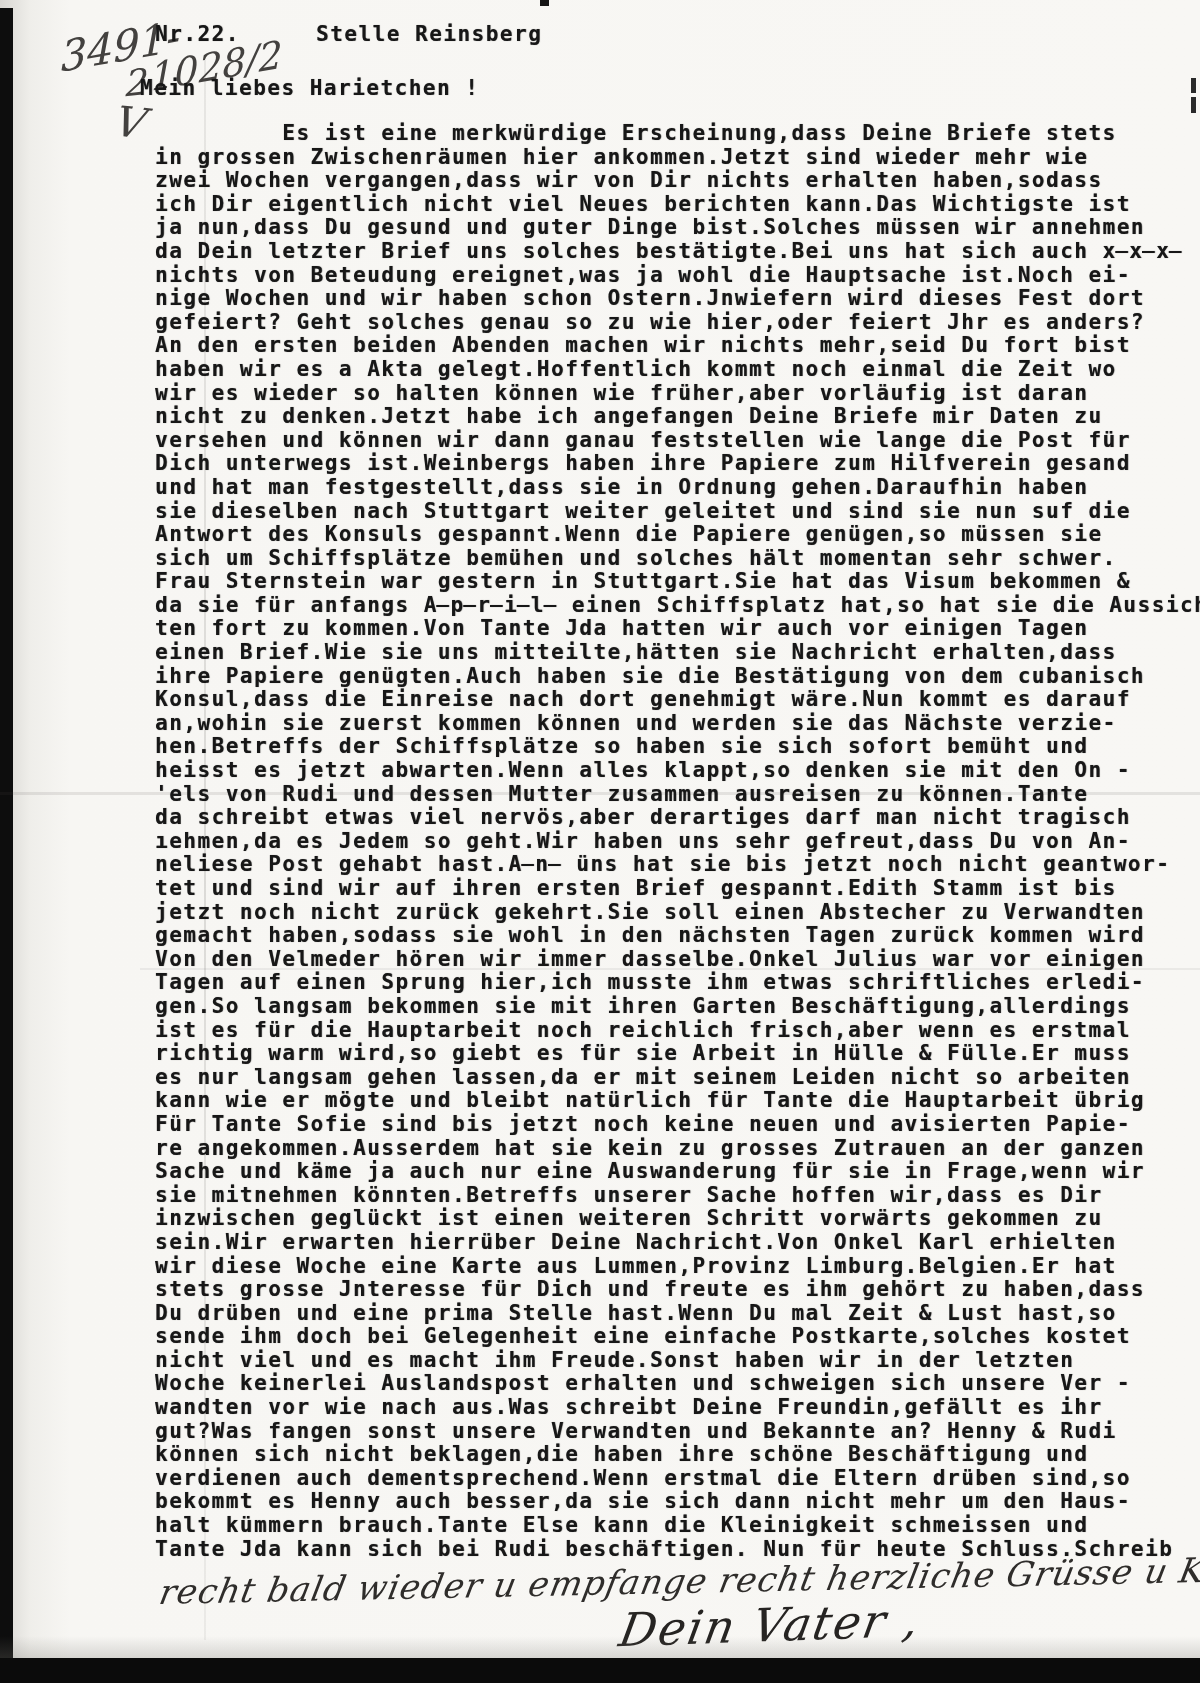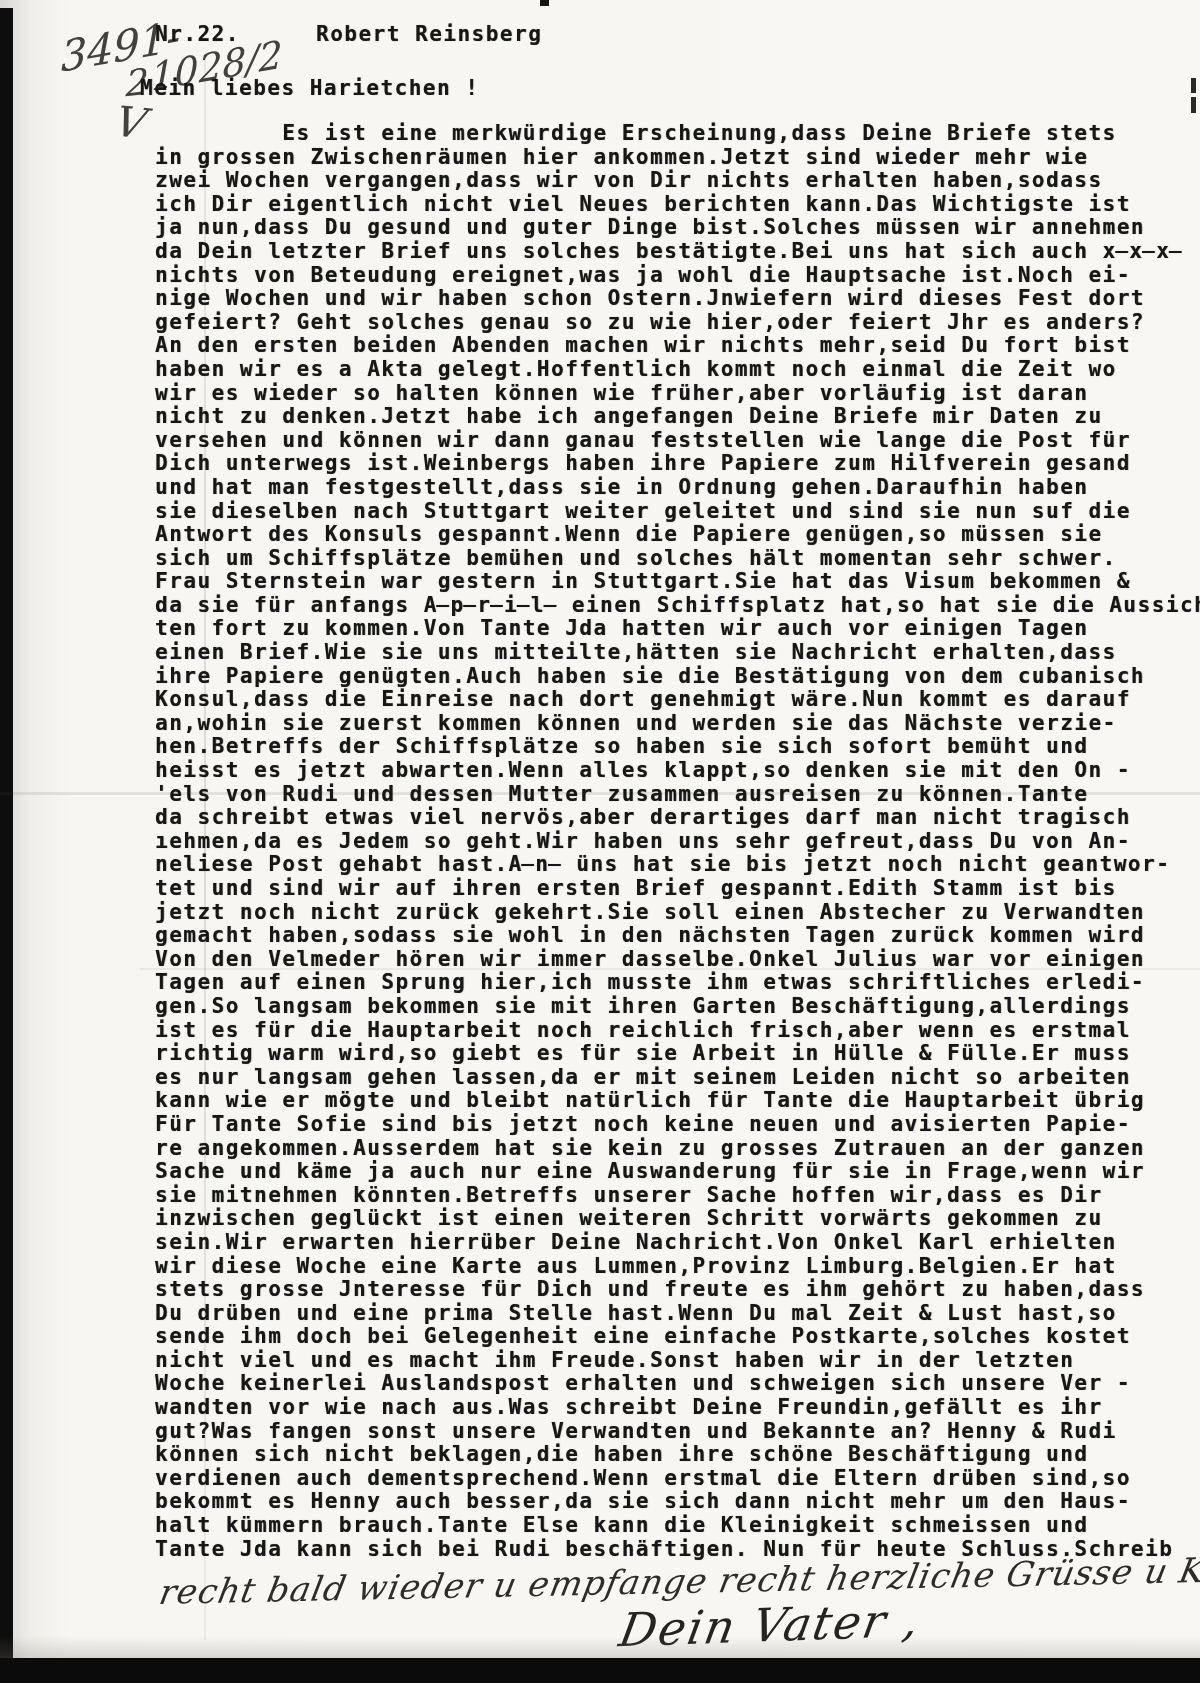--- a/index.html
+++ b/index.html
@@ -57,21 +57,21 @@
   <div class="right-dash-1"></div>
   <div class="right-dash-2"></div>
 
   <div class="hand hw-num1">3491-</div>
   <div class="hand hw-num2">1028/2</div>
   <div class="hand hw-2">2</div>
   <div class="hand hw-check">V</div>
 
   <div class="header-row">
     <span class="type hdr-nr">Nr.22.</span>
-    <span class="type hdr-sender">Robert Reinsberg</span>
+    <span class="type hdr-sender">Stelle Reinsberg</span>
   </div>
 
   <div class="type salutation">Mein liebes Harietchen !</div>
 
   <div class="type body-block"><div class="body-line">         Es ist eine merkwürdige Erscheinung,dass Deine Briefe stets</div><div class="body-line">in grossen Zwischenräumen hier ankommen.Jetzt sind wieder mehr wie</div><div class="body-line">zwei Wochen vergangen,dass wir von Dir nichts erhalten haben,sodass</div><div class="body-line">ich Dir eigentlich nicht viel Neues berichten kann.Das Wichtigste ist</div><div class="body-line">ja nun,dass Du gesund und guter Dinge bist.Solches müssen wir annehmen</div><div class="body-line">da Dein letzter Brief uns solches bestätigte.Bei uns hat sich auch x̶x̶x̶</div><div class="body-line">nichts von Beteudung ereignet,was ja wohl die Hauptsache ist.Noch ei-</div><div class="body-line">nige Wochen und wir haben schon Ostern.Jnwiefern wird dieses Fest dort</div><div class="body-line">gefeiert? Geht solches genau so zu wie hier,oder feiert Jhr es anders?</div><div class="body-line">An den ersten beiden Abenden machen wir nichts mehr,seid Du fort bist</div><div class="body-line">haben wir es a Akta gelegt.Hoffentlich kommt noch einmal die Zeit wo</div><div class="body-line">wir es wieder so halten können wie früher,aber vorläufig ist daran</div><div class="body-line">nicht zu denken.Jetzt habe ich angefangen Deine Briefe mir Daten zu</div><div class="body-line">versehen und können wir dann ganau feststellen wie lange die Post für</div><div class="body-line">Dich unterwegs ist.Weinbergs haben ihre Papiere zum Hilfverein gesand</div><div class="body-line">und hat man festgestellt,dass sie in Ordnung gehen.Daraufhin haben</div><div class="body-line">sie dieselben nach Stuttgart weiter geleitet und sind sie nun suf die</div><div class="body-line">Antwort des Konsuls gespannt.Wenn die Papiere genügen,so müssen sie</div><div class="body-line">sich um Schiffsplätze bemühen und solches hält momentan sehr schwer.</div><div class="body-line">Frau Sternstein war gestern in Stuttgart.Sie hat das Visum bekommen &amp;</div><div class="body-line">da sie für anfangs A̶p̶r̶i̶l̶ einen Schiffsplatz hat,so hat sie die Aussich</div><div class="body-line">ten fort zu kommen.Von Tante Jda hatten wir auch vor einigen Tagen</div><div class="body-line">einen Brief.Wie sie uns mitteilte,hätten sie Nachricht erhalten,dass</div><div class="body-line">ihre Papiere genügten.Auch haben sie die Bestätigung von dem cubanisch</div><div class="body-line">Konsul,dass die Einreise nach dort genehmigt wäre.Nun kommt es darauf</div><div class="body-line">an,wohin sie zuerst kommen können und werden sie das Nächste verzie-</div><div class="body-line">hen.Betreffs der Schiffsplätze so haben sie sich sofort bemüht und</div><div class="body-line">heisst es jetzt abwarten.Wenn alles klappt,so denken sie mit den On -</div><div class="body-line">'els von Rudi und dessen Mutter zusammen ausreisen zu können.Tante</div><div class="body-line">da schreibt etwas viel nervös,aber derartiges darf man nicht tragisch</div><div class="body-line">ıehmen,da es Jedem so geht.Wir haben uns sehr gefreut,dass Du von An-</div><div class="body-line">neliese Post gehabt hast.A̶n̶ üns hat sie bis jetzt noch nicht geantwor-</div><div class="body-line">tet und sind wir auf ihren ersten Brief gespannt.Edith Stamm ist bis</div><div class="body-line">jetzt noch nicht zurück gekehrt.Sie soll einen Abstecher zu Verwandten</div><div class="body-line">gemacht haben,sodass sie wohl in den nächsten Tagen zurück kommen wird</div><div class="body-line">Von den Velmeder hören wir immer dasselbe.Onkel Julius war vor einigen</div><div class="body-line">Tagen auf einen Sprung hier,ich musste ihm etwas schriftliches erledi-</div><div class="body-line">gen.So langsam bekommen sie mit ihren Garten Beschäftigung,allerdings</div><div class="body-line">ist es für die Hauptarbeit noch reichlich frisch,aber wenn es erstmal</div><div class="body-line">richtig warm wird,so giebt es für sie Arbeit in Hülle &amp; Fülle.Er muss</div><div class="body-line">es nur langsam gehen lassen,da er mit seinem Leiden nicht so arbeiten</div><div class="body-line">kann wie er mögte und bleibt natürlich für Tante die Hauptarbeit übrig</div><div class="body-line">Für Tante Sofie sind bis jetzt noch keine neuen und avisierten Papie-</div><div class="body-line">re angekommen.Ausserdem hat sie kein zu grosses Zutrauen an der ganzen</div><div class="body-line">Sache und käme ja auch nur eine Auswanderung für sie in Frage,wenn wir</div><div class="body-line">sie mitnehmen könnten.Betreffs unserer Sache hoffen wir,dass es Dir</div><div class="body-line">inzwischen geglückt ist einen weiteren Schritt vorwärts gekommen zu</div><div class="body-line">sein.Wir erwarten hierrüber Deine Nachricht.Von Onkel Karl erhielten</div><div class="body-line">wir diese Woche eine Karte aus Lummen,Provinz Limburg.Belgien.Er hat</div><div class="body-line">stets grosse Jnteresse für Dich und freute es ihm gehört zu haben,dass</div><div class="body-line">Du drüben und eine prima Stelle hast.Wenn Du mal Zeit &amp; Lust hast,so</div><div class="body-line">sende ihm doch bei Gelegenheit eine einfache Postkarte,solches kostet</div><div class="body-line">nicht viel und es macht ihm Freude.Sonst haben wir in der letzten</div><div class="body-line">Woche keinerlei Auslandspost erhalten und schweigen sich unsere Ver -</div><div class="body-line">wandten vor wie nach aus.Was schreibt Deine Freundin,gefällt es ihr</div><div class="body-line">gut?Was fangen sonst unsere Verwandten und Bekannte an? Henny &amp; Rudi</div><div class="body-line">können sich nicht beklagen,die haben ihre schöne Beschäftigung und</div><div class="body-line">verdienen auch dementsprechend.Wenn erstmal die Eltern drüben sind,so</div><div class="body-line">bekommt es Henny auch besser,da sie sich dann nicht mehr um den Haus-</div><div class="body-line">halt kümmern brauch.Tante Else kann die Kleinigkeit schmeissen und</div><div class="body-line">Tante Jda kann sich bei Rudi beschäftigen. Nun für heute Schluss.Schreib</div></div>
 
   <div class="hand hw-close">recht bald wieder u empfange recht herzliche Grüsse u Küsse,</div>
   <div class="hand hw-sign">Dein Vater ,</div>
 
   <div class="bottom-shadow"></div>

